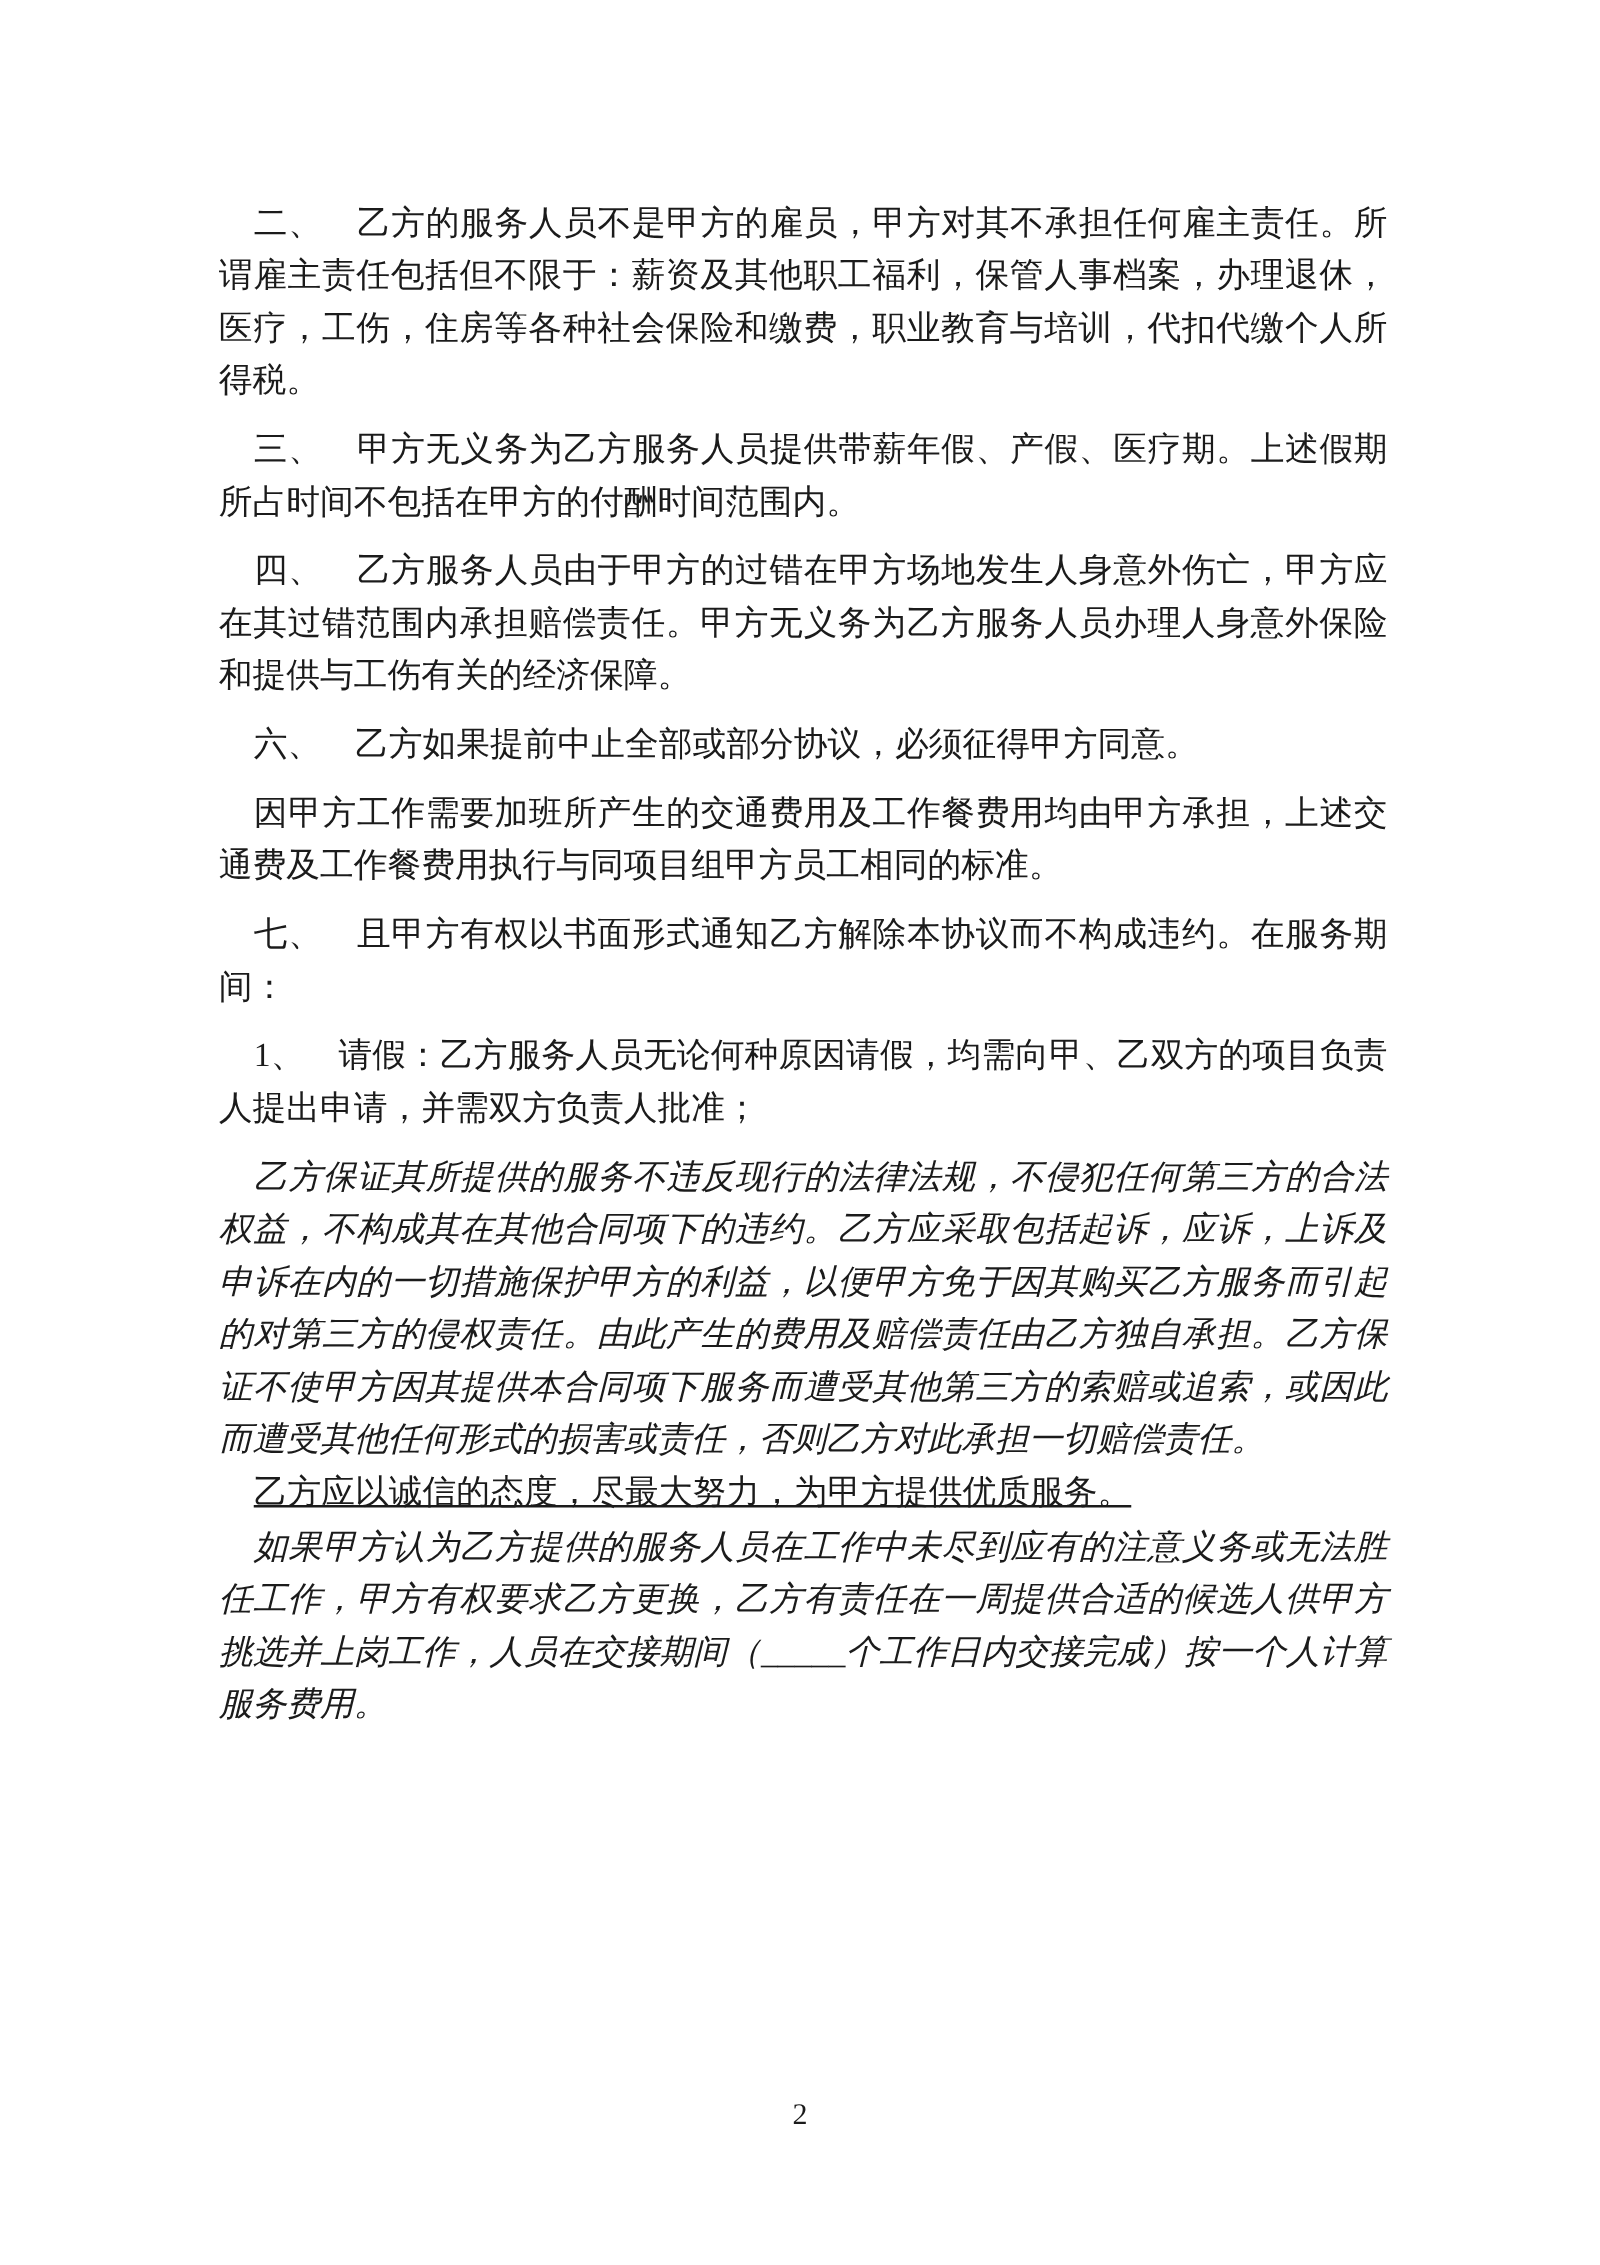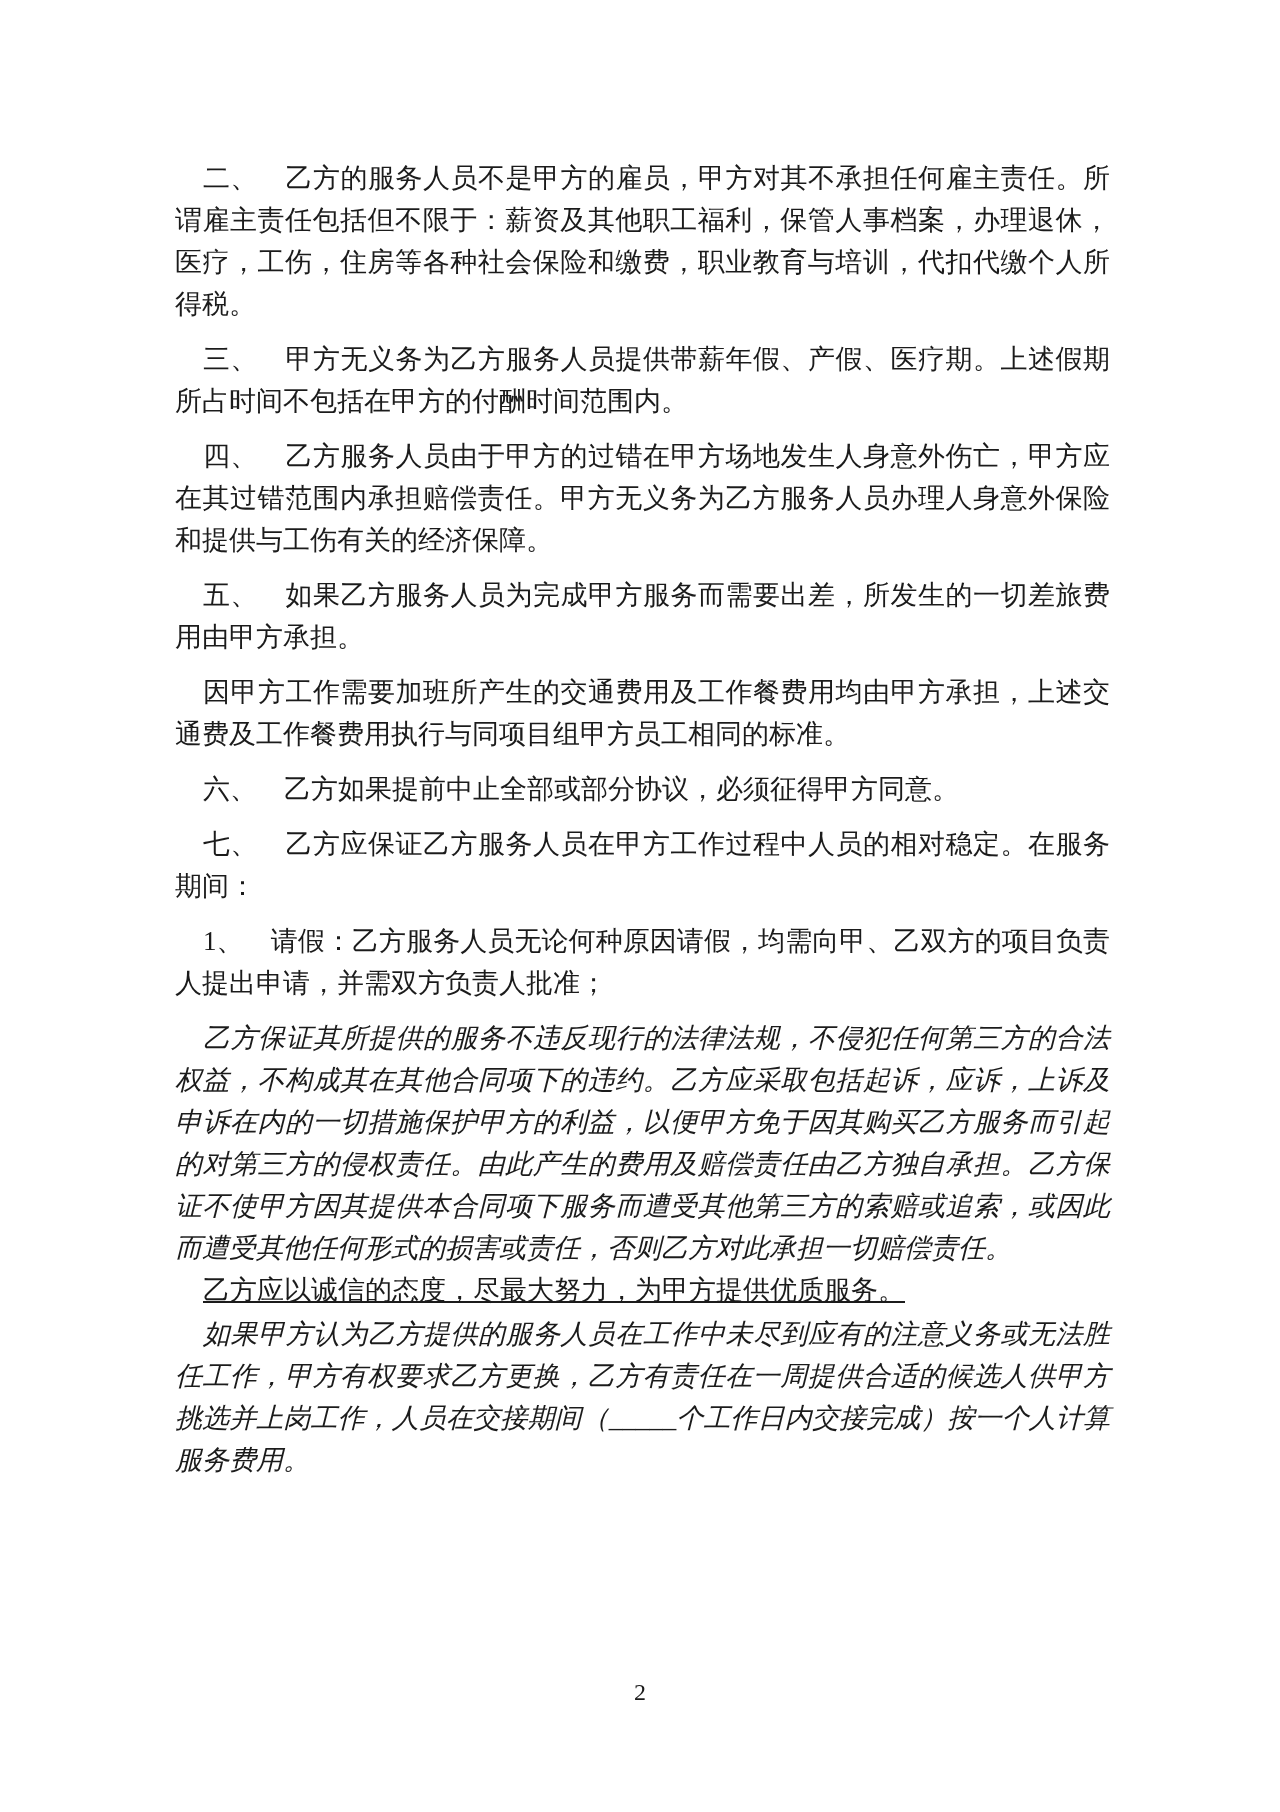--- a/index.html
+++ b/index.html
@@ -53,23 +53,22 @@
   }
 </style>
 </head>
 <body>
 
 <div class="page">
   <div class="doc">
       <p>二、　乙方的服务人员不是甲方的雇员，甲方对其不承担任何雇主责任。所谓雇主责任包括但不限于：薪资及其他职工福利，保管人事档案，办理退休，医疗，工伤，住房等各种社会保险和缴费，职业教育与培训，代扣代缴个人所得税。</p>
       <p>三、　甲方无义务为乙方服务人员提供带薪年假、产假、医疗期。上述假期所占时间不包括在甲方的付酬时间范围内。</p>
       <p>四、　乙方服务人员由于甲方的过错在甲方场地发生人身意外伤亡，甲方应在其过错范围内承担赔偿责任。甲方无义务为乙方服务人员办理人身意外保险和提供与工伤有关的经济保障。</p>
-      <p>五、　如果乙方服务人员为完成甲方服务而需要出差，所发生的一切差旅费用由甲方承担。</p>
+      <p>六、　乙方如果提前中止全部或部分协议，必须征得甲方同意。</p>
       <p>因甲方工作需要加班所产生的交通费用及工作餐费用均由甲方承担，上述交通费及工作餐费用执行与同项目组甲方员工相同的标准。</p>
-      <p>六、　乙方如果提前中止全部或部分协议，必须征得甲方同意。</p>
-      <p>七、　乙方应保证乙方服务人员在甲方工作过程中人员的相对稳定。在服务期间：</p>
+      <p>七、　且甲方有权以书面形式通知乙方解除本协议而不构成违约。在服务期间：</p>
       <p>1、　请假：乙方服务人员无论何种原因请假，均需向甲、乙双方的项目负责人提出申请，并需双方负责人批准；</p>
       <p class="mb0">乙方保证其所提供的服务不违反现行的法律法规，不侵犯任何第三方的合法权益，不构成其在其他合同项下的违约。乙方应采取包括起诉，应诉，上诉及申诉在内的一切措施保护甲方的利益，以便甲方免于因其购买乙方服务而引起的对第三方的侵权责任。由此产生的费用及赔偿责任由乙方独自承担。乙方保证不使甲方因其提供本合同项下服务而遭受其他第三方的索赔或追索，或因此而遭受其他任何形式的损害或责任，否则乙方对此承担一切赔偿责任。</p>
       <p class="mb2">乙方应以诚信的态度，尽最大努力，为甲方提供优质服务。</p>
       <p class="mb0">如果甲方认为乙方提供的服务人员在工作中未尽到应有的注意义务或无法胜任工作，甲方有权要求乙方更换，乙方有责任在一周提供合适的候选人供甲方挑选并上岗工作，人员在交接期间（_____个工作日内交接完成）按一个人计算服务费用。</p>
     </div>
   <div class="footer">2</div>
 </div>
 
 </body></html>

